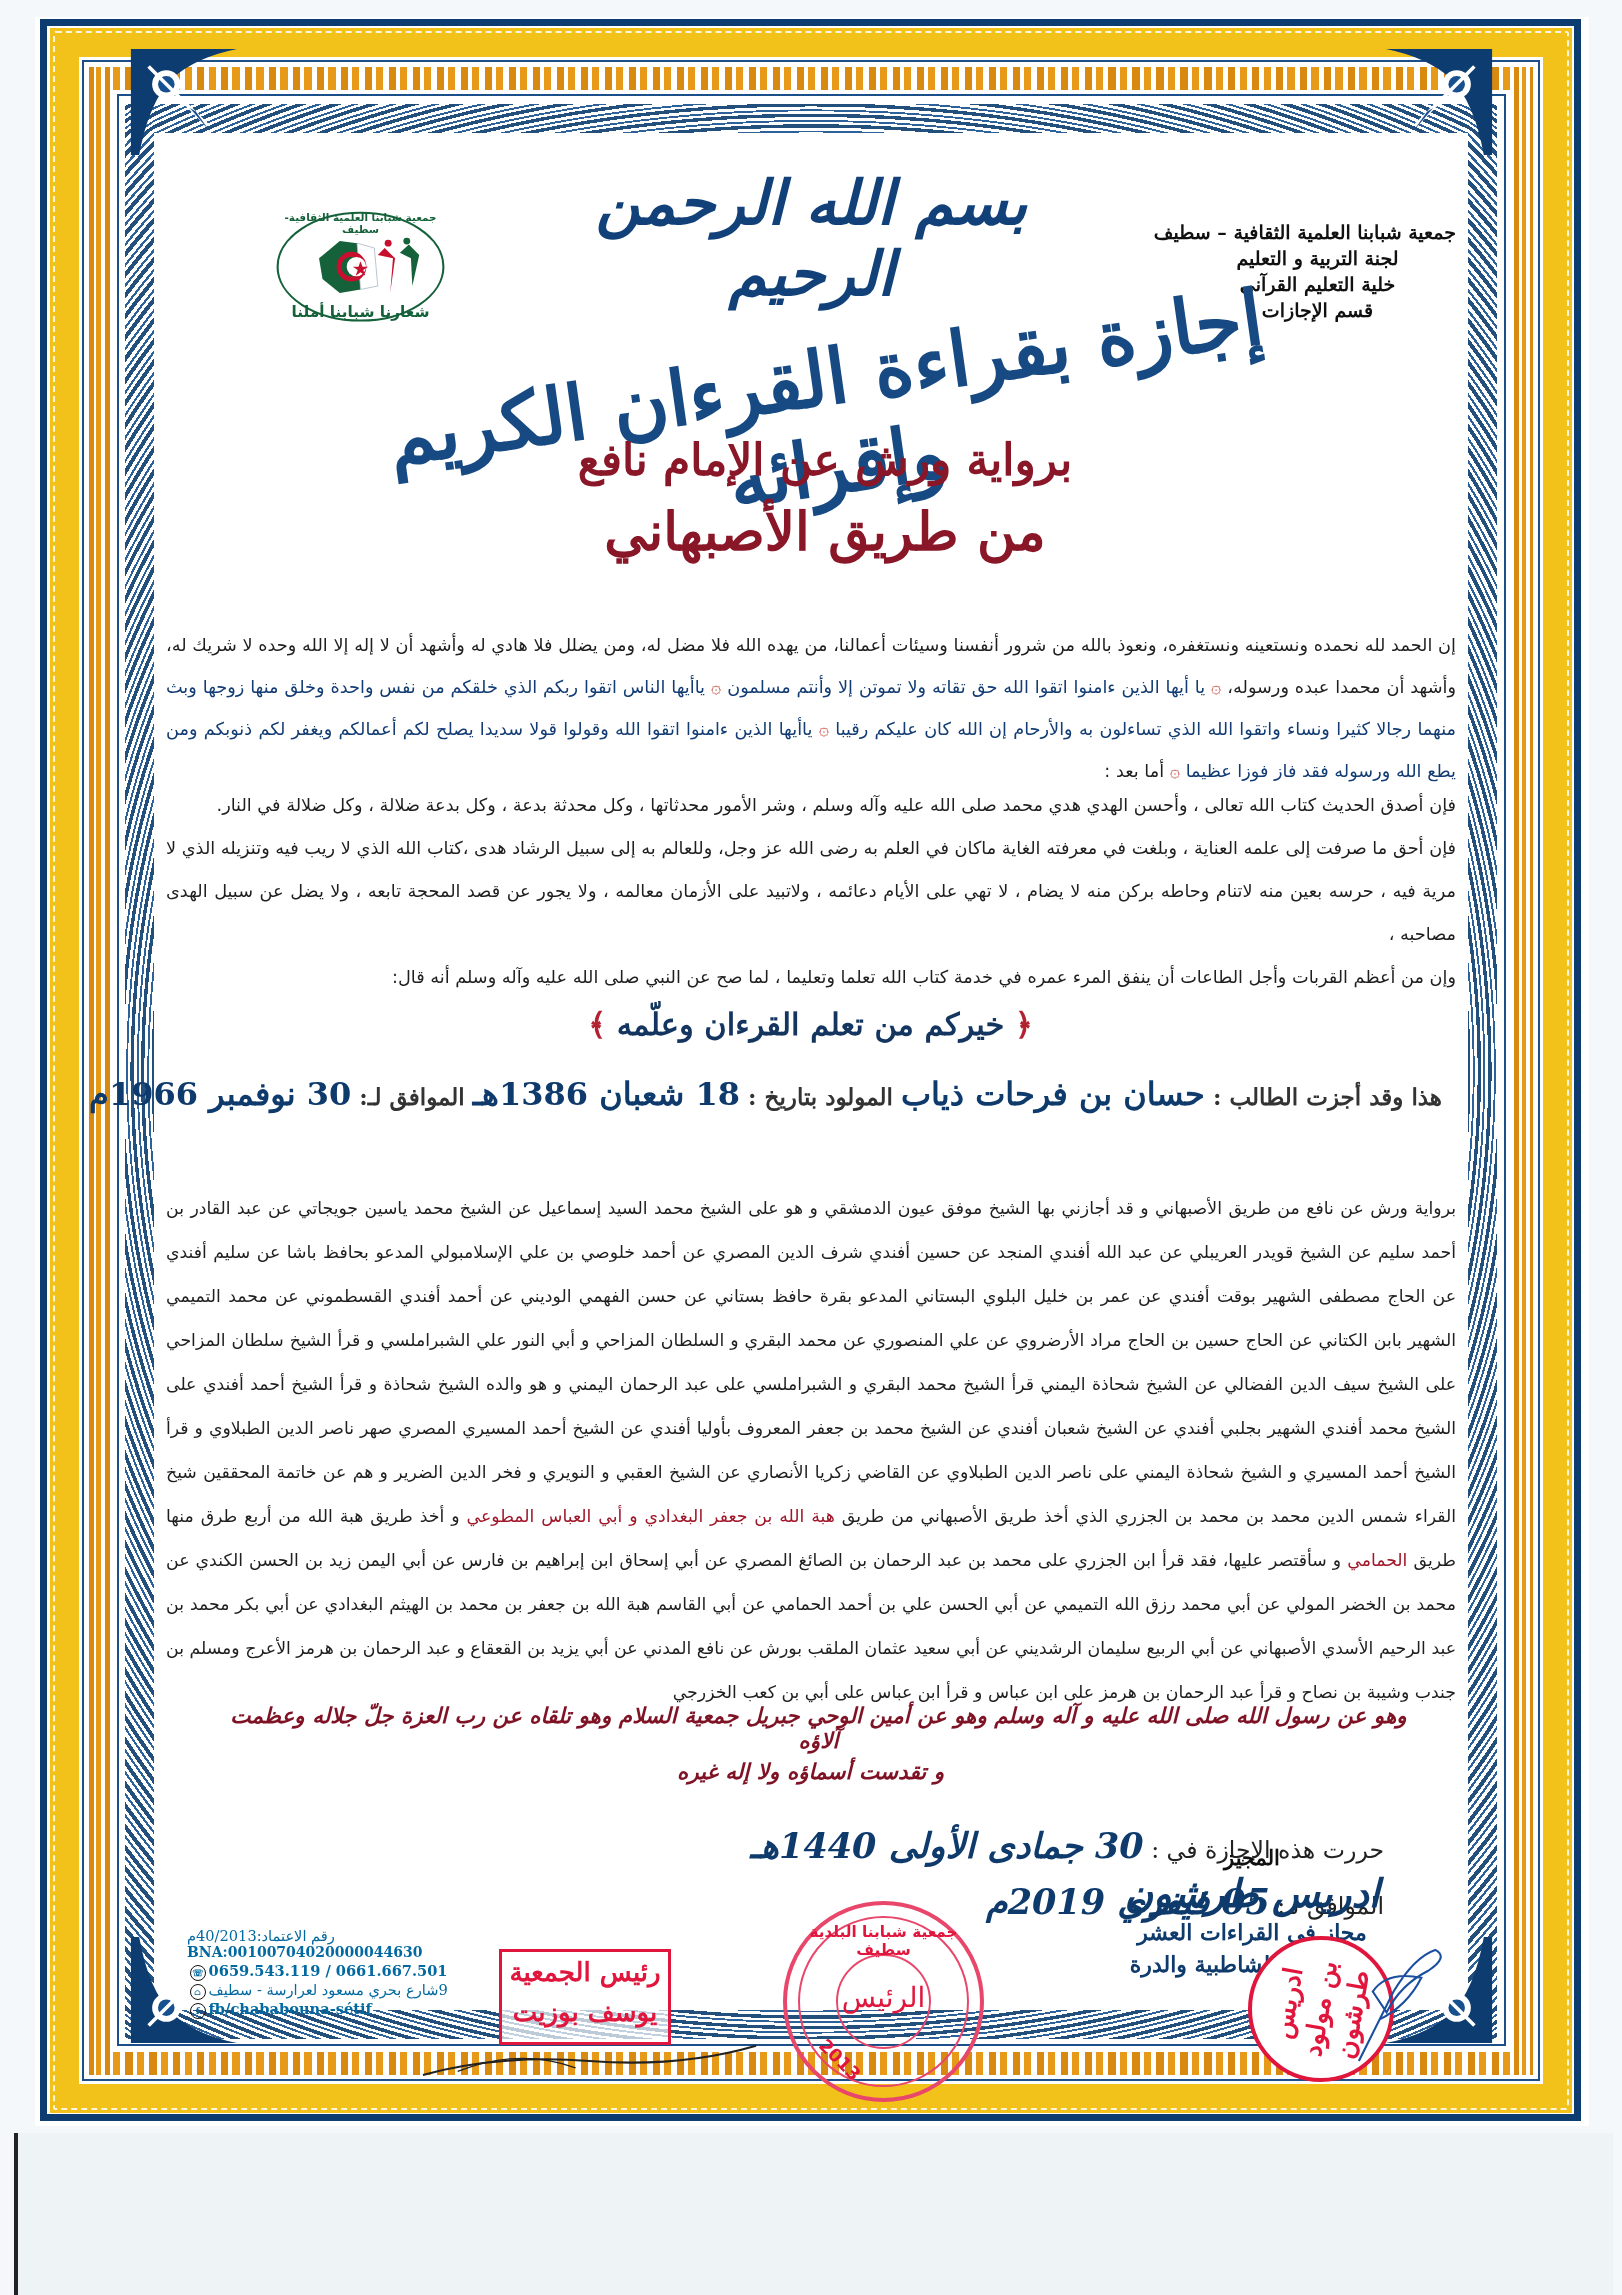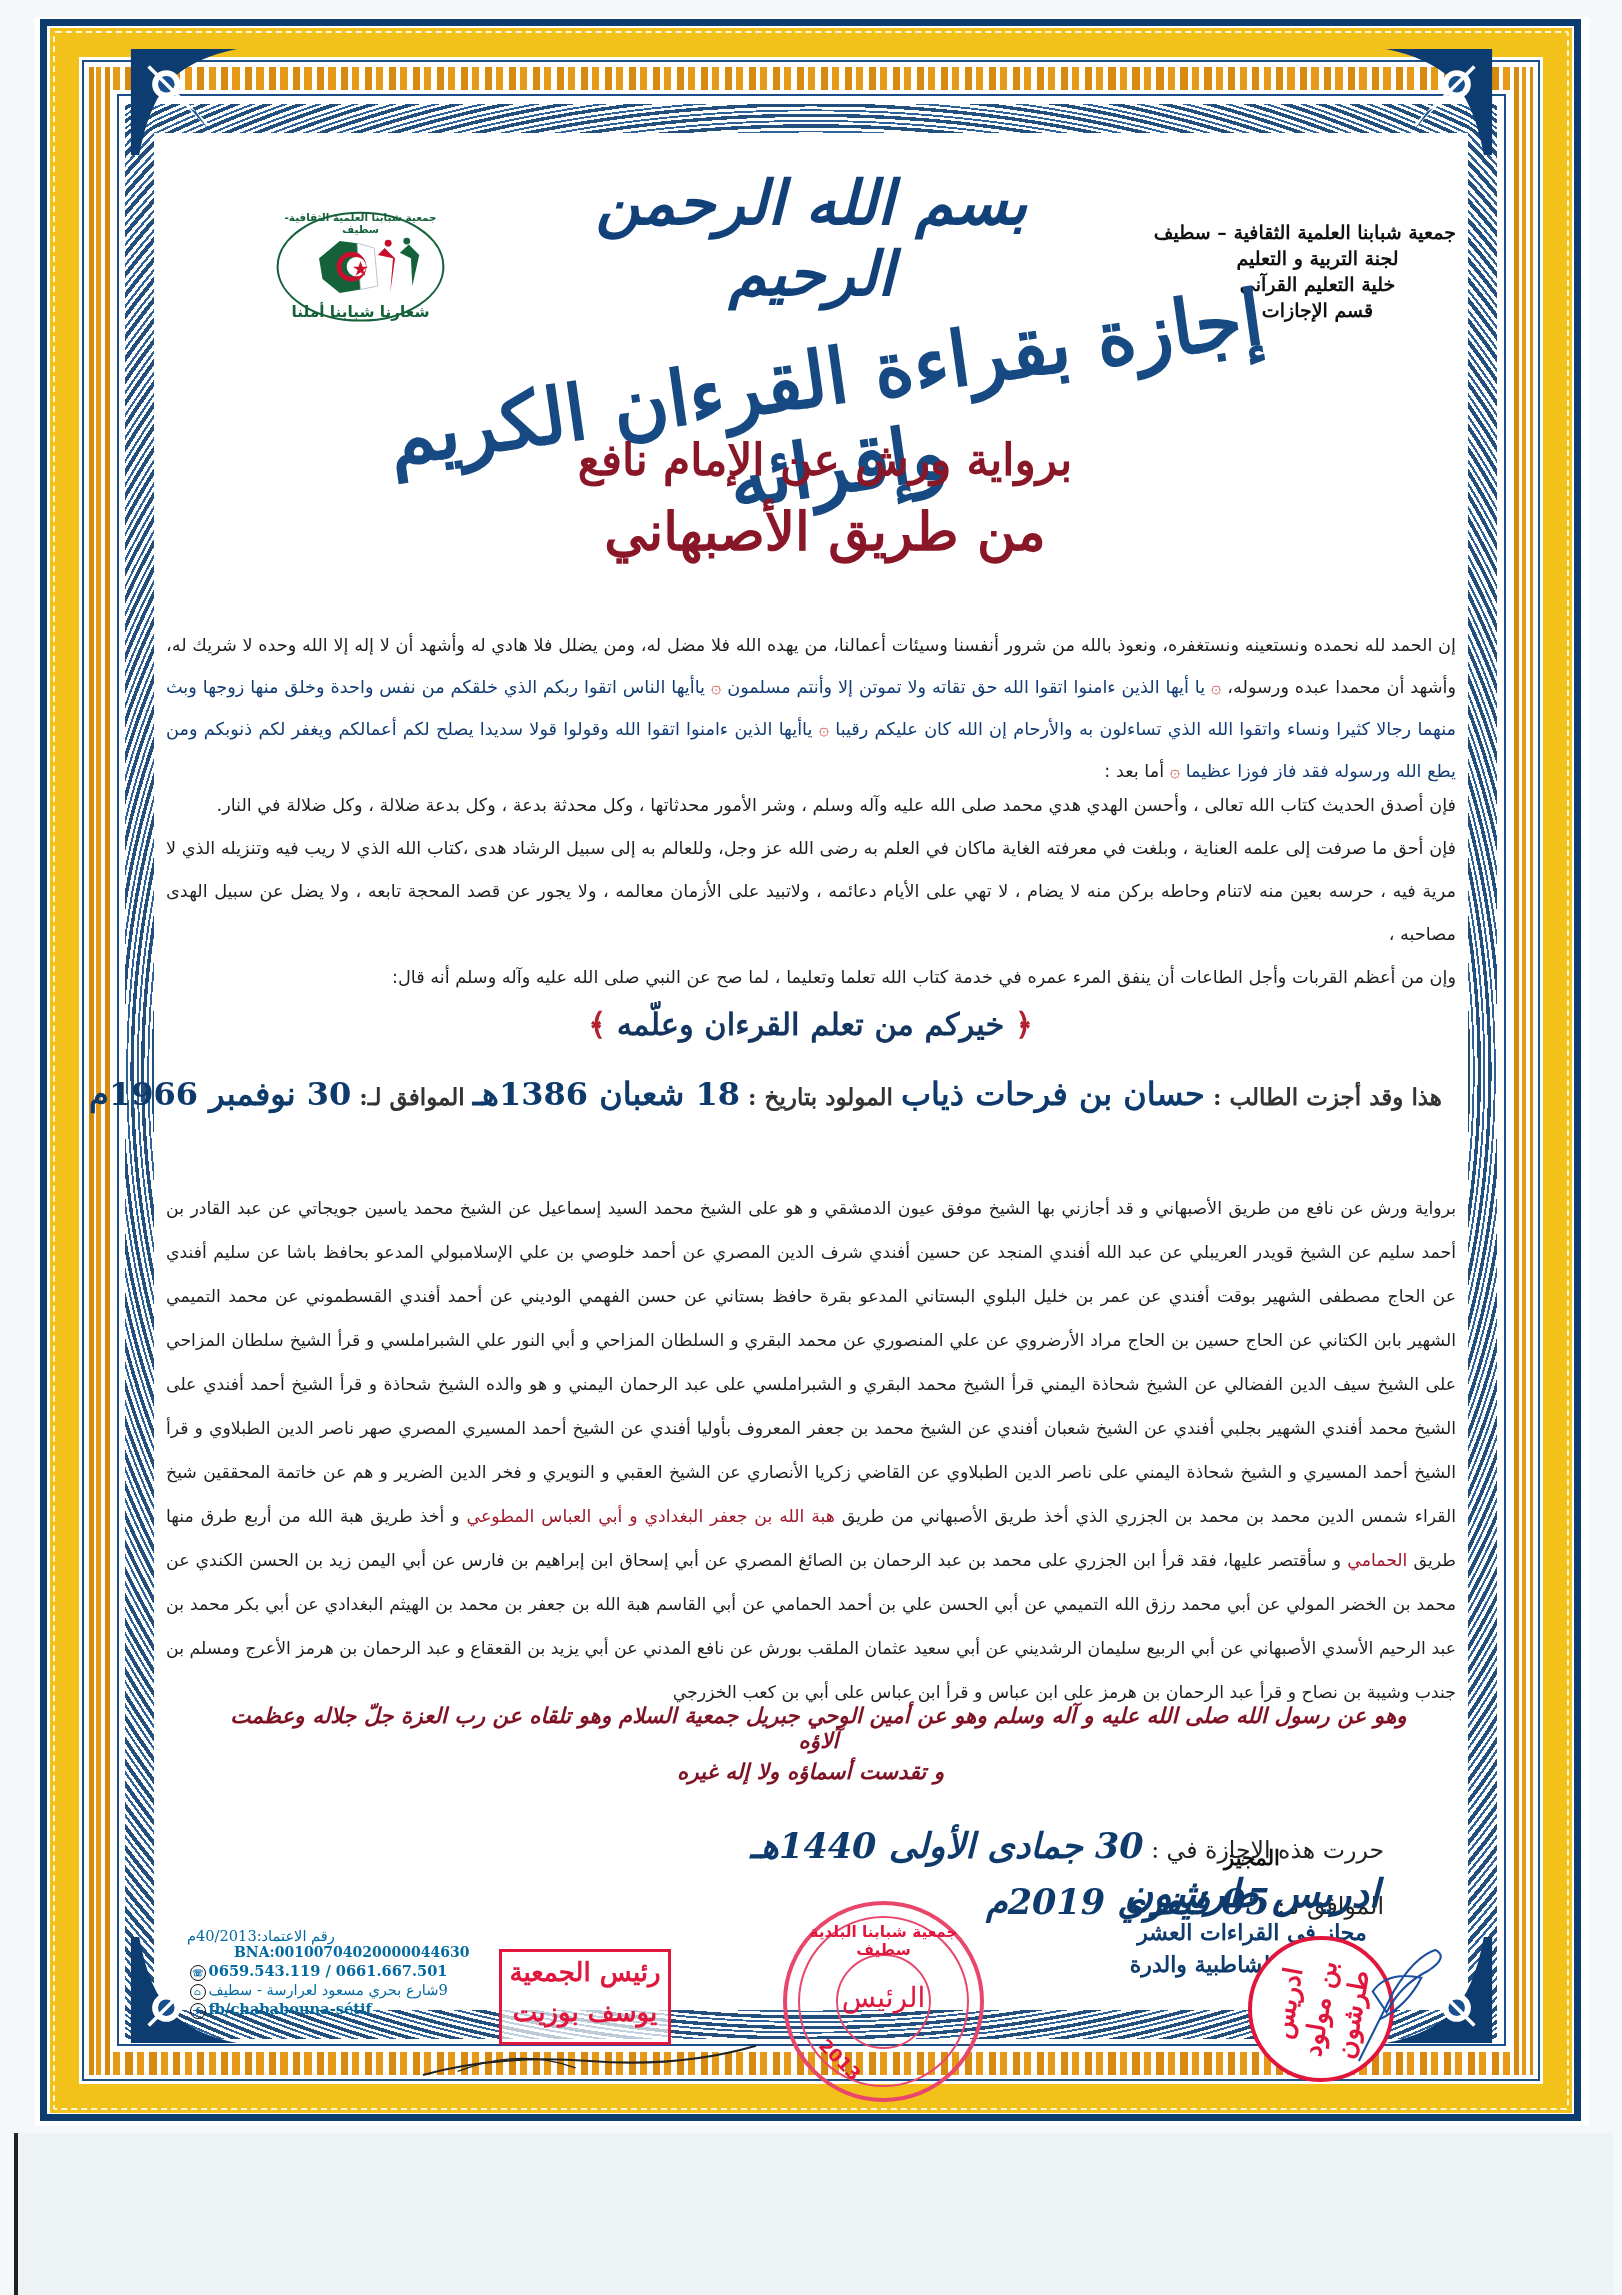--- a/index.html
+++ b/index.html
@@ -77,21 +77,21 @@
 
   .closing1 { left: 42px; top: 1578px; width: 1221px; text-align: center; font-family: "DejaVu Serif", serif; font-size: 21.5px; font-weight: bold; font-style: italic; color: #7f1326; }
   .closing2 { left: 277px; top: 1634px; width: 735px; text-align: center; font-family: "DejaVu Serif", serif; font-size: 21.5px; font-weight: bold; font-style: italic; color: #7f1326; }
 
   .date-block { left: 497px; top: 1693px; width: 721px; font-family: "DejaVu Serif", serif; color: #222; margin-top: 7px; }
   .date-line { font-size: 23.6px; white-space: nowrap; margin-bottom: 15.3px; }
   .date-line .v { color: #0f3a6c; font-size: 35px; font-weight: bold; font-style: italic; }
 
   .contact { left: 21px; top: 1802px; width: 291px; font-family: "DejaVu Serif", serif; font-size: 14.6px; color: #0369a1; direction: rtl; text-align: left; line-height: 17.3px; }
   .contact .ltr { direction: ltr; text-align: left; font-weight: bold; }
-  .contact .bna { font-size: 14px; font-weight: bold; direction: ltr; margin-left: 47px; }
+  .contact .bna { font-size: 14px; font-weight: bold; direction: ltr; }
   .contact .ic { display: inline-block; width: 14px; height: 14px; border: 1.4px solid #111; border-radius: 50%; font-size: 9px; line-height: 14px; text-align: center; margin: 0 2.8px; }
 
   .stamp-rect { left: 333px; top: 1824px; width: 166px; height: 90px; border: 3.5px solid #e0163d; text-align: center; color: #e0163d; font-family: "DejaVu Serif", serif; font-weight: bold; font-size: 26px; line-height: 40px; background: rgba(255,255,255,0.7); }
 
   .stamp-round { left: 617px; top: 1776px; width: 201px; height: 201px; border-radius: 50%; border: 4.2px solid #e8466a; box-sizing: border-box; }
   .stamp-round::before { content:""; position:absolute; inset: 11px; border-radius:50%; border: 2.1px solid #e8466a; }
   .stamp-round::after { content:""; position:absolute; inset: 49px; border-radius:50%; border: 2.1px solid #e8466a; }
   .stamp-round .center { position: absolute; left: 0; right: 0; top: 76px; text-align: center; color: #e0163d; font-size: 28px; font-family: "DejaVu Serif", serif; z-index: 2; }
   .stamp-round .ring { position: absolute; left: 0; right: 0; top: 18px; text-align: center; color: #e0163d; font-size: 15.3px; font-weight: bold; z-index: 2; }
   .stamp-round .year { position: absolute; left: 28px; bottom: 28px; color: #e0163d; font-size: 18px; font-weight: bold; transform: rotate(45deg); z-index: 2; direction: ltr; }

